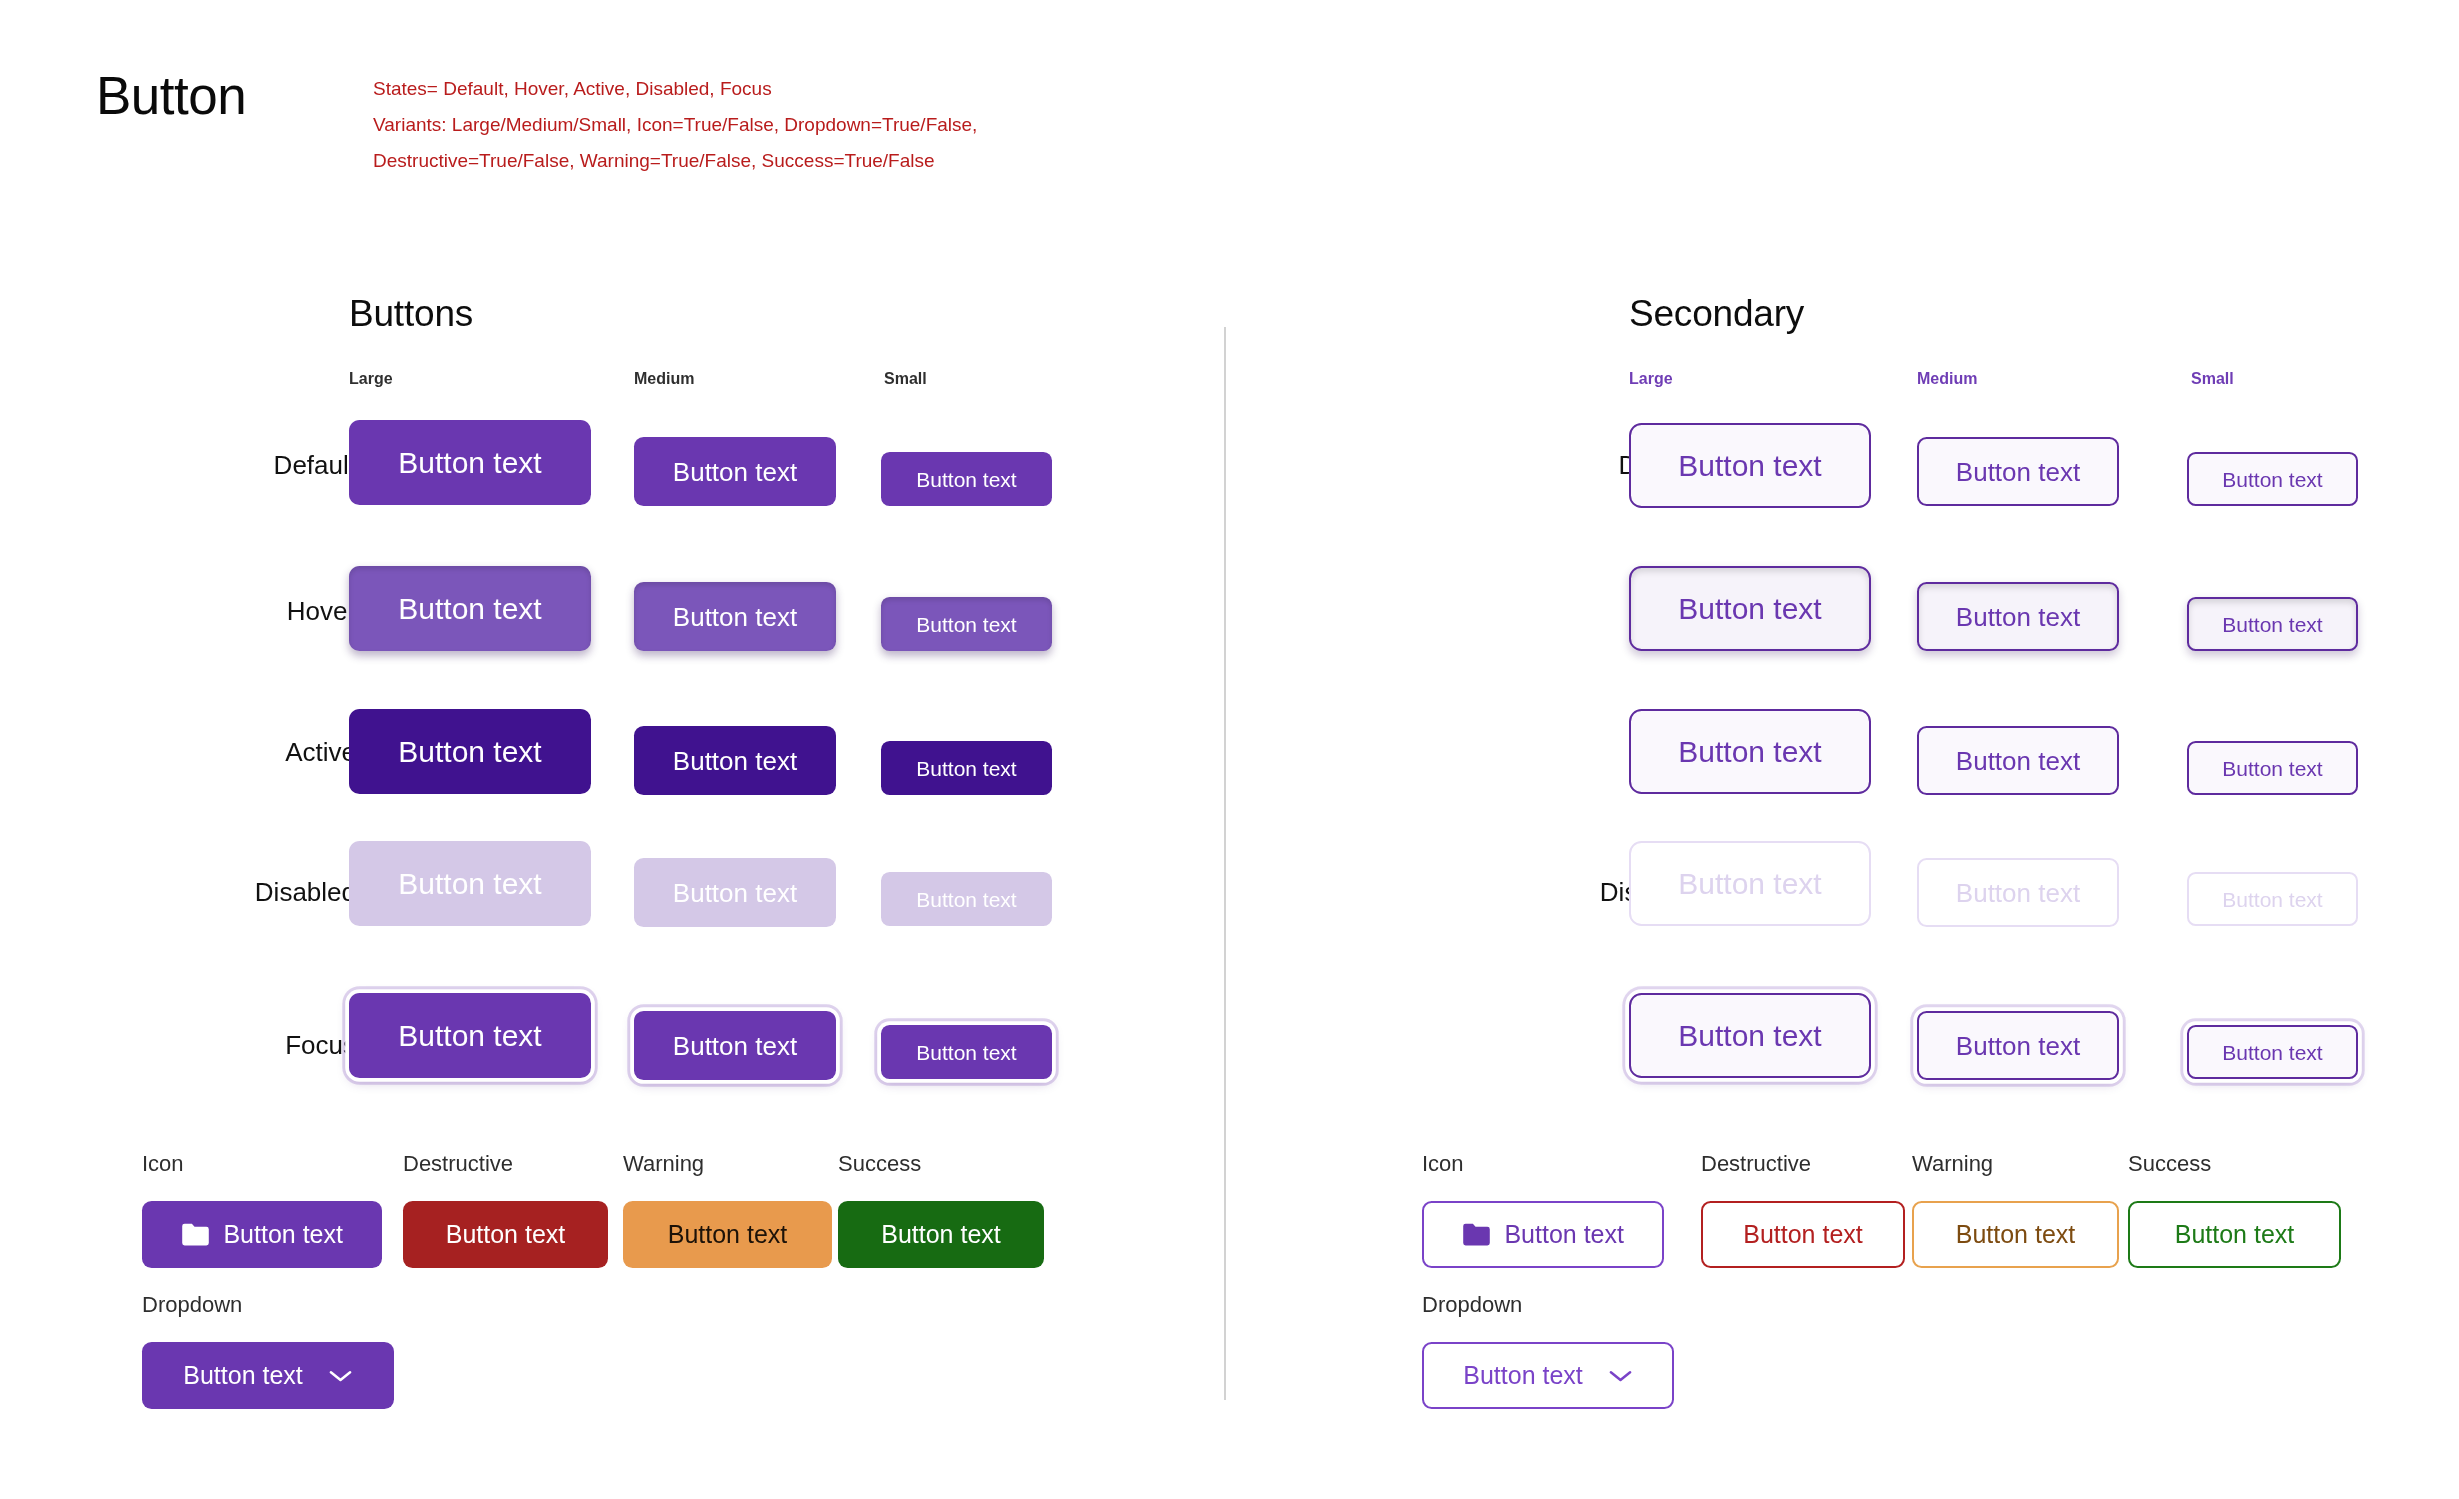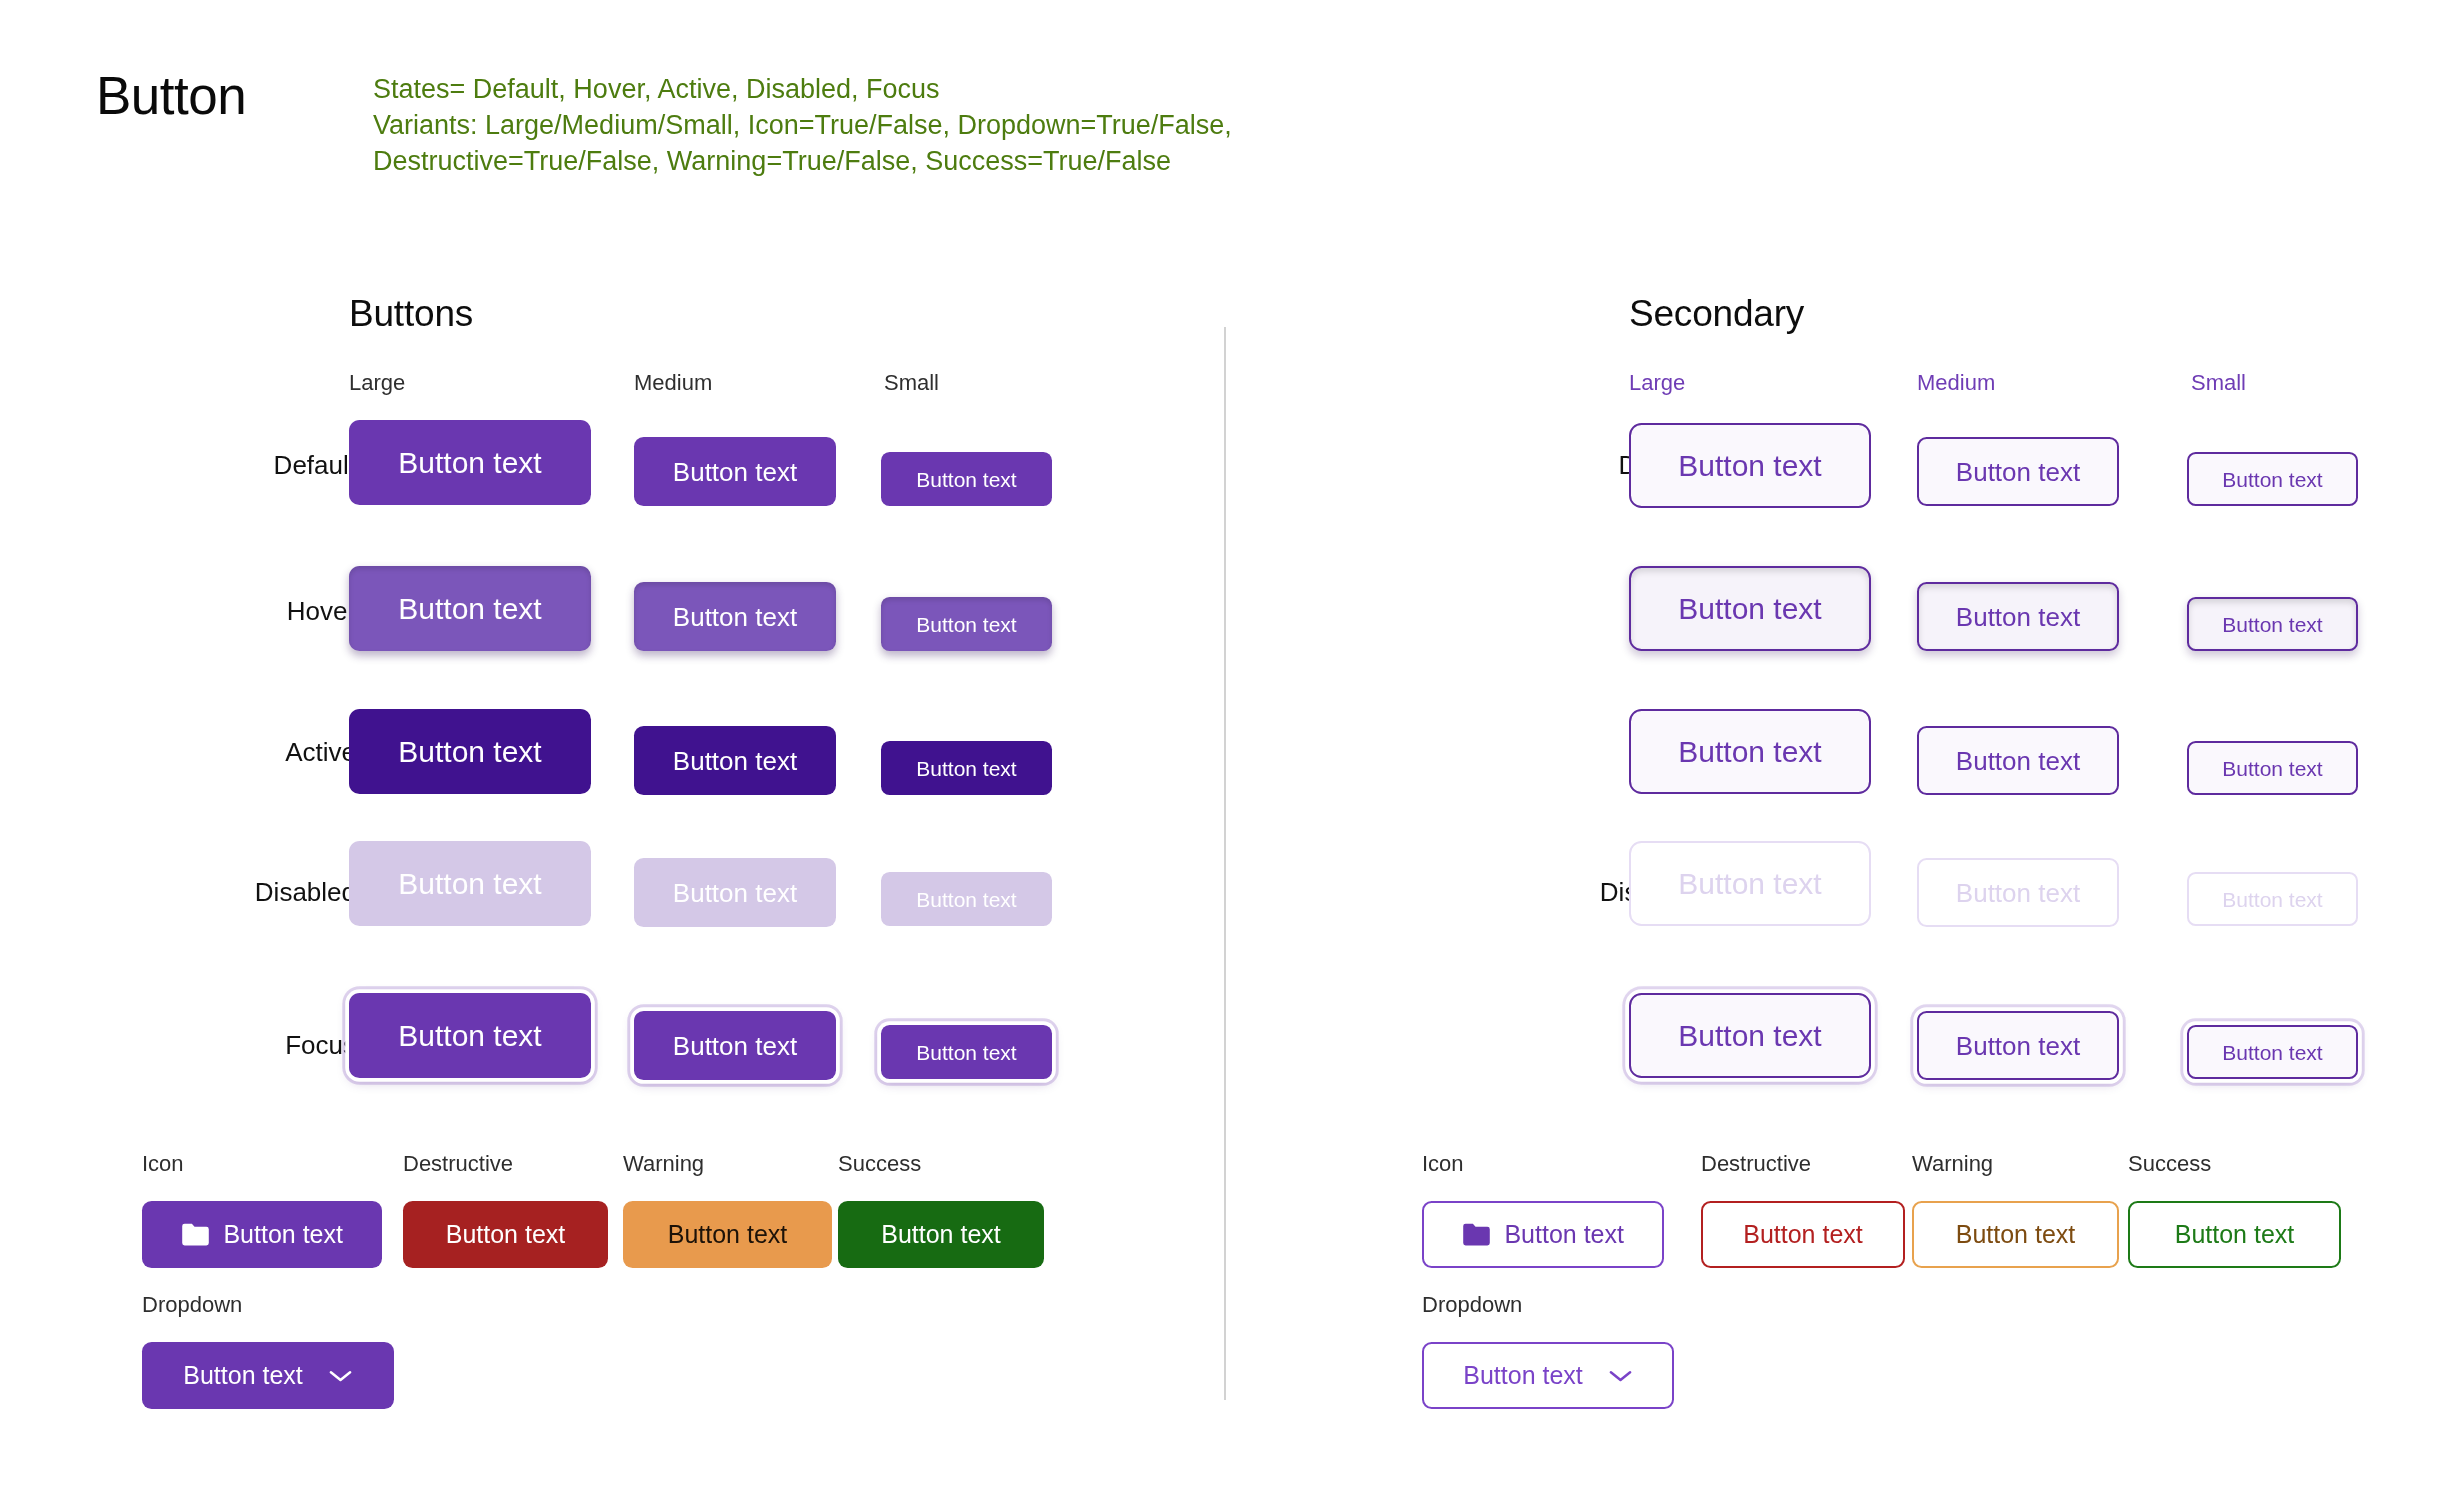--- a/index.html
+++ b/index.html
@@ -13,21 +13,21 @@
   .page { position: relative; width: 2459px; height: 1500px; }
 
   
   .page-title {
     position: absolute; left: 96px; top: 69px;
     font-size: 53px; font-weight: 400; color: #0a0a0a;
     letter-spacing: -0.5px; line-height: 1;
   }
   .spec-block {
     position: absolute; left: 373px; top: 71px;
-    font-size: 27px; line-height: 36px; color: #4d7c0f;
+    font-size: 19px; line-height: 36px; color: #b91c1c;
     white-space: pre-line;
   }
 
   
   .divider {
     position: absolute; left: 1224px; top: 327px;
     width: 1.9px; height: 1073px; background: #d2d2d2;
   }
 
   
@@ -38,21 +38,21 @@
   .section-title {
     position: absolute; top: 293px;
     font-size: 37px; font-weight: 400; color: #0d0d0d; letter-spacing: -0.2px;
   }
   .primary   .section-title { left: 349px; }
   .secondary .section-title { left: 351px; }
 
   
   .size-head {
     position: absolute; top: 370px;
-    font-size: 22px; font-weight: 400; color: #2f2f2f;
+    font-size: 16px; font-weight: 700; color: #2f2f2f;
   }
   .secondary .size-head { color: #6f3db5; }
 
   
   .state-label {
     position: absolute;
     font-size: 26px; font-weight: 400; color: #111111;
     text-align: right; width: 250px;
   }
   .primary   .state-label { left: 106px; }

